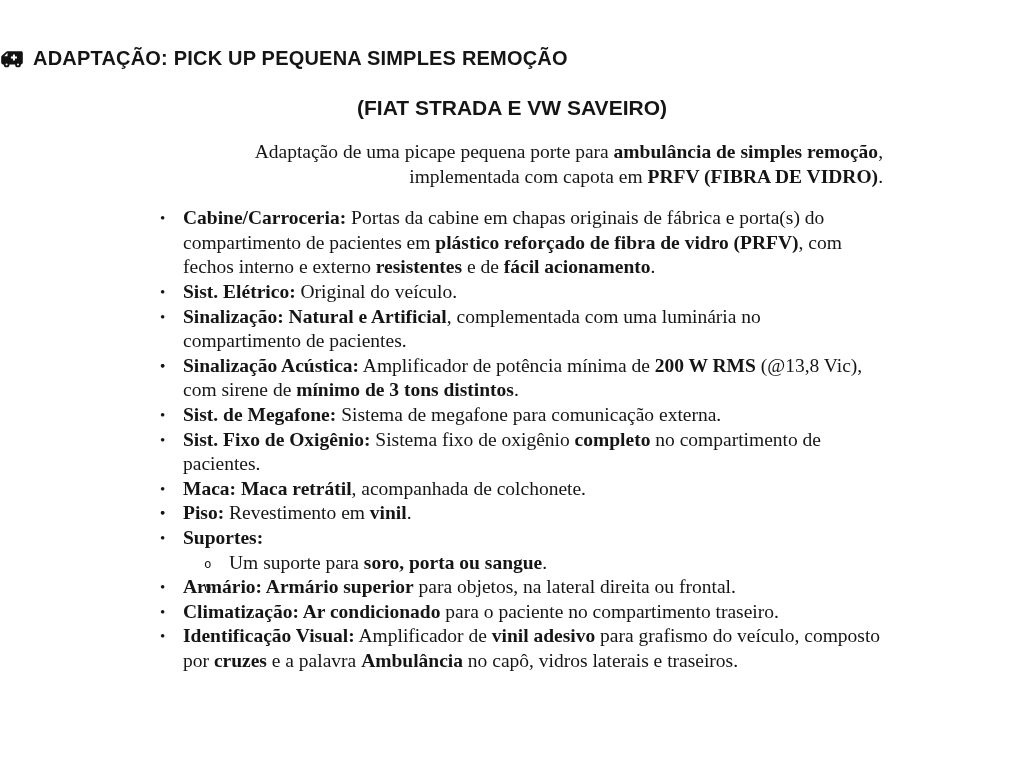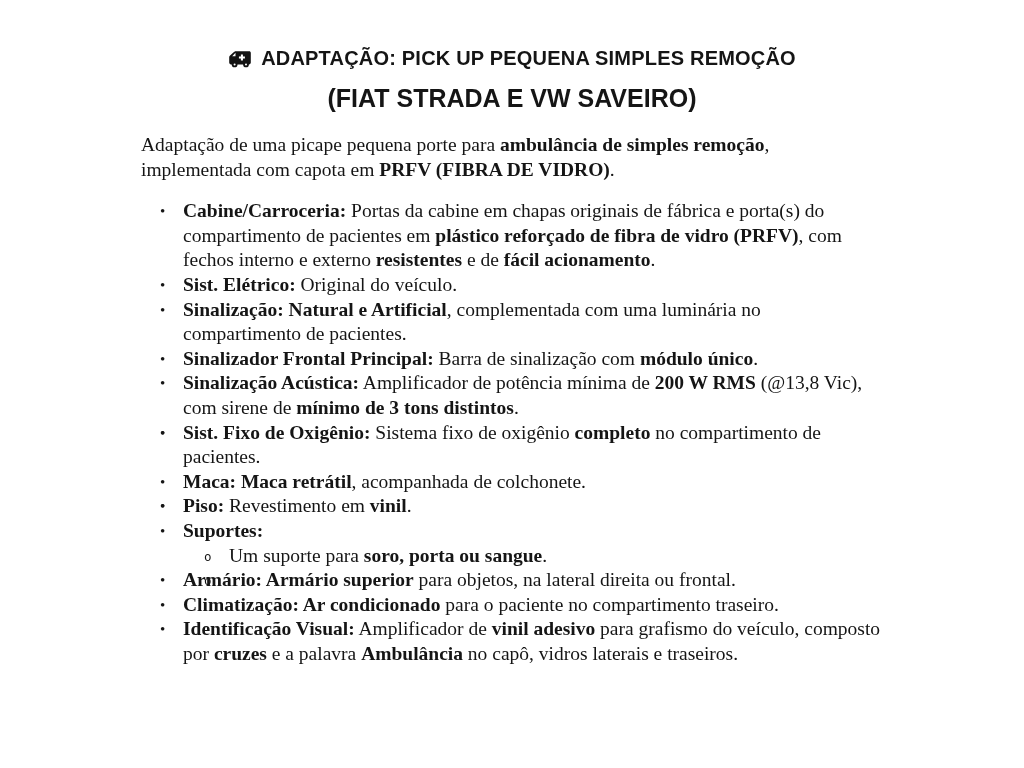--- a/index.html
+++ b/index.html
@@ -1,31 +1,31 @@
 <!DOCTYPE html>
 <html><head>
 <meta charset="utf-8">
 <style>
   html,body{margin:0;padding:0;background:#ffffff;}
   .page{
     width:1024px;height:768px;background:#ffffff;color:#151515;
     font-family:"Liberation Serif", serif;overflow:hidden;
   }
   .title-row{
-    text-align:center;padding-top:47px;
+    padding-top:47px;
     font-family:"Liberation Sans", sans-serif;font-weight:bold;font-size:20px;
     letter-spacing:.2px;white-space:nowrap;
   }
   .amb-icon{display:inline-block;vertical-align:-3px;margin-right:9px;}
   .subtitle{
-    text-align:center;margin-top:11px;
-    font-family:"Liberation Sans", sans-serif;font-weight:bold;font-size:25px;
+    text-align:center;margin-top:23px;
+    font-family:"Liberation Sans", sans-serif;font-weight:bold;font-size:21px;
   }
   .intro{
-    width:742px;margin:20px auto 0;text-align:left;
+    width:742px;margin:20px auto 0;text-align:right;
     font-size:19.5px;line-height:24.6px;
   }
   .spec-list{
     width:742px;margin:17px auto 0;padding:0;list-style:none;
     font-size:19.5px;line-height:24.6px;
   }
   .item{position:relative;padding-left:42px;}
   .item .marker{
     position:absolute;left:19px;top:0;font-size:15px;line-height:24.6px;
   }
@@ -57,23 +57,23 @@
   </div>
 
   <div class="subtitle">(FIAT STRADA E VW SAVEIRO)</div>
 
   <p class="intro" id="intro"><span>Adaptação de uma picape pequena porte para </span><span class="b">ambulância de simples remoção</span><span>, implementada com capota em </span><span class="b">PRFV (FIBRA DE VIDRO)</span><span>.</span></p>
 
   <ul class="spec-list" id="spec-list">
       <li class="item lvl1"><span class="marker">•</span><span><span class="b">Cabine/Carroceria:</span><span> Portas da cabine em chapas originais de fábrica e porta(s) do compartimento de pacientes em </span><span class="b">plástico reforçado de fibra de vidro (PRFV)</span><span>, com fechos interno e externo </span><span class="b">resistentes</span><span> e de </span><span class="b">fácil acionamento</span><span>.</span></span></li>
       <li class="item lvl1"><span class="marker">•</span><span><span class="b">Sist. Elétrico:</span><span> Original do veículo.</span></span></li>
       <li class="item lvl1"><span class="marker">•</span><span><span class="b">Sinalização: Natural e Artificial</span><span>, complementada com uma luminária no compartimento de pacientes.</span></span></li>
-      <li class="item lvl1"><span class="marker">•</span><span><span class="b">Sinalizador Frontal Principal:</span><span> Barra de sinalização com </span><span class="b">módulo único</span><span>.</span></span></li>
+      <li class="item lvl1"><span class="marker">•</span></li>
       <li class="item lvl1"><span class="marker">•</span><span><span class="b">Sinalização Acústica:</span><span> Amplificador de potência mínima de </span><span class="b">200 W RMS</span><span> (@13,8 Vic), com sirene de </span><span class="b">mínimo de 3 tons distintos</span><span>.</span></span></li>
-      <li class="item lvl1"><span class="marker">•</span></li>
+      <li class="item lvl1"><span class="marker">•</span><span><span class="b">Sist. de Megafone:</span><span> Sistema de megafone para comunicação externa.</span></span></li>
       <li class="item lvl1"><span class="marker">•</span><span><span class="b">Sist. Fixo de Oxigênio:</span><span> Sistema fixo de oxigênio </span><span class="b">completo</span><span> no compartimento de pacientes.</span></span></li>
       <li class="item lvl1"><span class="marker">•</span><span><span class="b">Maca: Maca retrátil</span><span>, acompanhada de colchonete.</span></span></li>
       <li class="item lvl1"><span class="marker">•</span></li>
       <li class="item lvl1"><span class="marker">•</span><span><span class="b">Piso:</span><span> Revestimento em </span><span class="b">vinil</span><span>.</span></span></li>
       <li class="item lvl1"><span class="marker">•</span><span><span class="b">Suportes:</span></span></li>
       <li class="item lvl2"><span class="marker">o</span><span><span>Um suporte para </span><span class="b">soro, porta ou sangue</span><span>.</span></span></li>
       <li class="item lvl2"><span class="marker">o</span></li>
       <li class="item lvl1"><span class="marker">•</span><span><span class="b">Armário: Armário superior</span><span> para objetos, na lateral direita ou frontal.</span></span></li>
       <li class="item lvl1"><span class="marker">•</span><span><span class="b">Climatização: Ar condicionado</span><span> para o paciente no compartimento traseiro.</span></span></li>
       <li class="item lvl1"><span class="marker">•</span><span><span class="b">Identificação Visual:</span><span> Amplificador de </span><span class="b">vinil adesivo</span><span> para grafismo do veículo, composto por </span><span class="b">cruzes</span><span> e a palavra </span><span class="b">Ambulância</span><span> no capô, vidros laterais e traseiros.</span></span></li>

